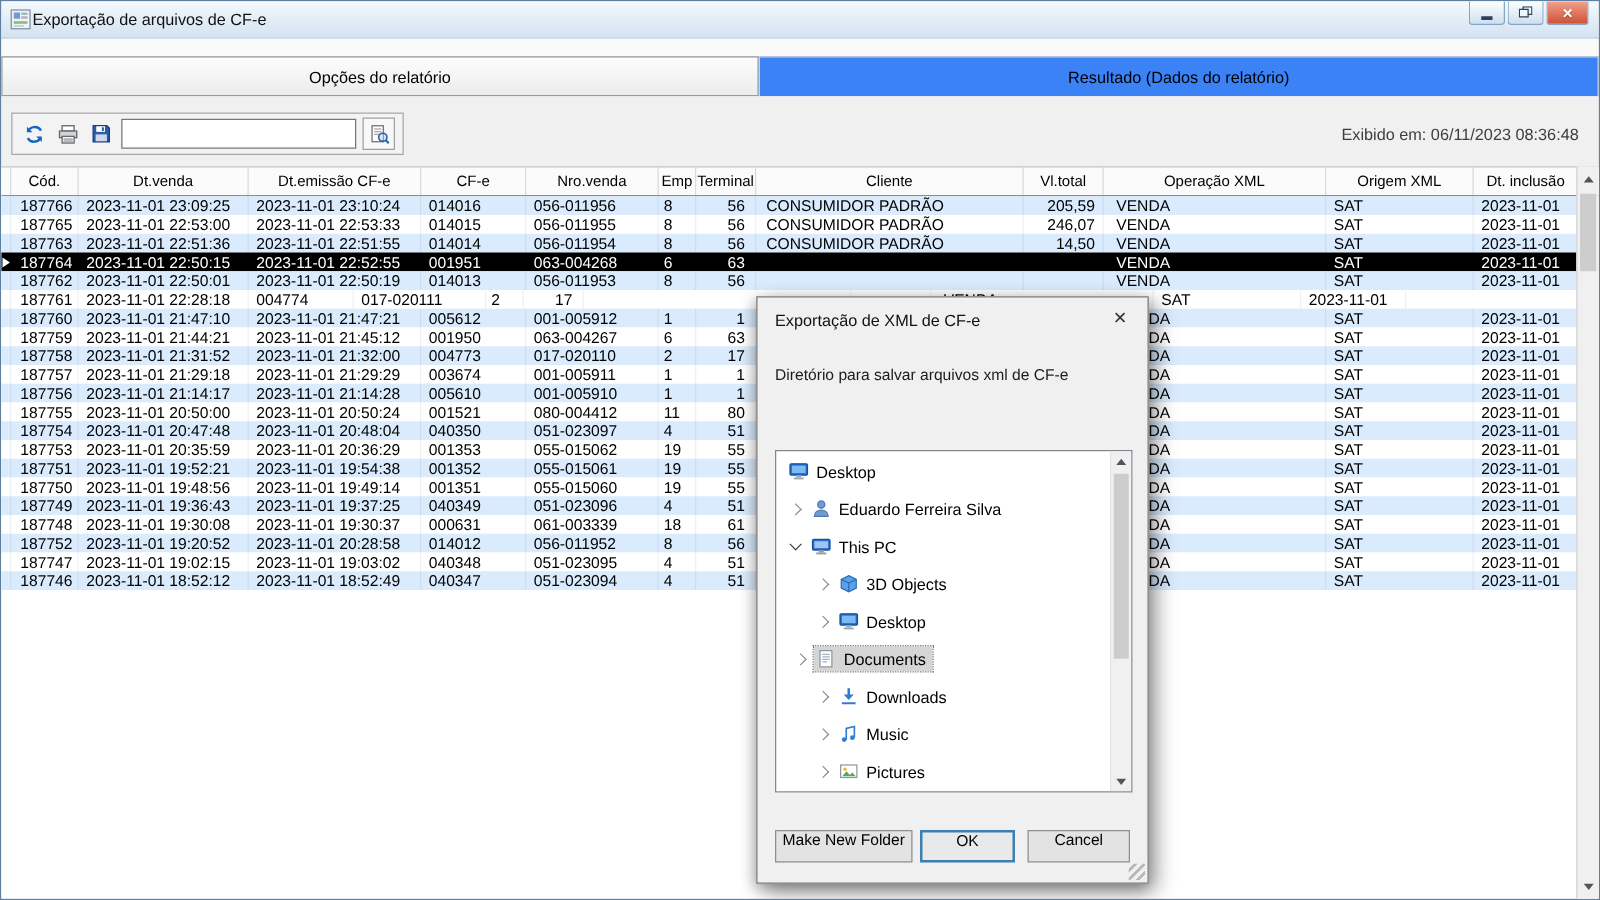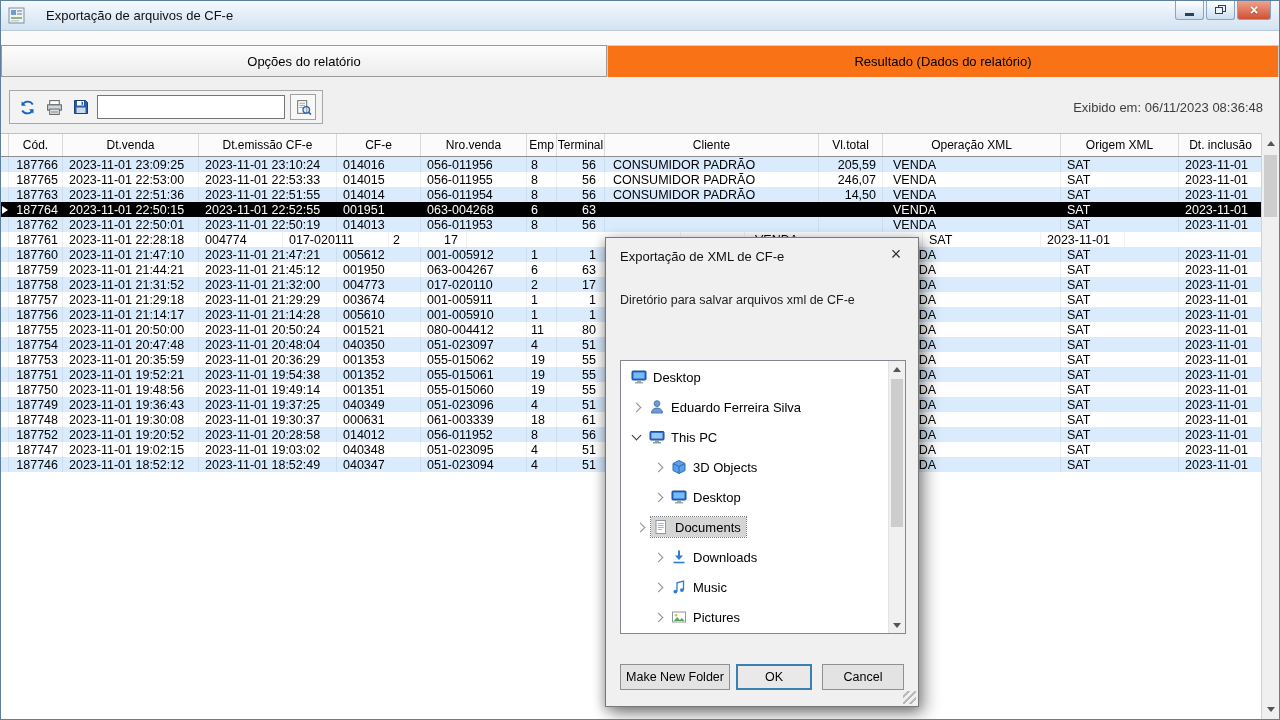--- a/index.html
+++ b/index.html
@@ -6,34 +6,34 @@
   *{box-sizing:border-box;}
   .window{
     position:relative;width:1280px;height:720px;overflow:hidden;
     font-family:"Liberation Sans",sans-serif;color:#000;
     background:#f0f0f0;border:1px solid #5f7f9e;
   }
   
   .titlebar{height:30px;background:linear-gradient(#f4f9fd,#d3e2f2);
     border-bottom:1px solid #b9cada;display:flex;align-items:center;}
   .app-icon{margin-left:7px;width:17px;height:17px;}
-  .title-text{margin-left:21px;font-size:13px;color:#111;text-align:right;}
+  .title-text{margin-left:1px;font-size:13px;color:#111;text-align:right;}
   .win-controls{margin-left:auto;margin-right:8px;display:flex;gap:2px;align-self:flex-start;}
   .win-btn{width:29px;height:19px;border:1px solid #87a4c2;border-top:none;
     border-radius:0 0 3px 3px;background:linear-gradient(#feffff,#cddff0);
     display:flex;align-items:center;justify-content:center;cursor:default;}
   .win-btn.close{width:34px;background:linear-gradient(#f0a28c,#cf5134);}
   .glyph-min{width:9px;height:3px;background:#27425c;margin-top:8px;}
   .glyph-close{color:#fff;font-size:14px;font-weight:bold;line-height:1;text-shadow:0 1px 1px rgba(0,0,0,.35);}
   
   .gap-strip{height:14px;background:#fafafa;}
   .tabstrip{height:32px;display:flex;background:#e6e6e6;}
   .tab{display:flex;align-items:center;justify-content:center;font-size:13px;}
   .tab.inactive{width:606px;background:linear-gradient(#fdfdfd,#ececec);border:1px solid #9b9b9b;}
-  .tab.active{flex:1;background:#f97316;border:1px solid #cfcfcf;border-bottom:none;}
+  .tab.active{flex:1;background:#3b82f6;border:1px solid #cfcfcf;border-bottom:none;}
   
   .toolbar{position:relative;height:56px;background:#f0f0f0;}
   .tool-group{position:absolute;left:8px;top:13px;height:34px;display:flex;align-items:center;
     gap:5px;padding:0 6px;border:1px solid #a7a7a7;background:#f3f3f3;}
   .tbtn{width:22px;height:22px;display:flex;align-items:center;justify-content:center;cursor:default;}
   .search-input{width:188px;height:24px;border:1px solid #757575;background:#fff;
     font-family:"Liberation Sans",sans-serif;font-size:13px;padding:0 4px;}
   .preview-btn{width:26px;height:26px;border:1px solid #a0a0a0;background:#f8f8f8;
     display:flex;align-items:center;justify-content:center;}
   .exhibited{position:absolute;right:16px;top:23px;font-size:13px;color:#3d3d3d;}
@@ -90,21 +90,21 @@
   .item-inner{display:flex;align-items:center;gap:6px;padding:2px 5px 2px 2px;}
   .item-inner.selected{background:#d5d5d5;outline:1px dotted #7c7c7c;}
   .ticon{width:16px;height:16px;flex:none;display:flex;}
   .tree-scroll{position:absolute;right:0;top:0;width:17px;height:100%;background:#f0f0f0;
     border-left:1px solid #e3e3e3;}
   .tree-scroll .scroll-btn{width:16px;height:16px;}
   .tree-scroll .up{top:0;} .tree-scroll .down{bottom:0;}
   .tthumb{position:absolute;left:2px;top:18px;width:12px;height:148px;background:#cdcdcd;}
   .dialog-buttons{position:absolute;left:14px;right:14px;top:426px;height:26px;}
   .btn{position:absolute;height:26px;background:#e3e3e3;border:1px solid #8f8f8f;
-    font-size:12.5px;display:flex;align-items:center;justify-content:center;cursor:default;}
+    font-size:12.5px;display:flex;justify-content:center;cursor:default;}
   .btn-mnf{left:0;width:110px;}
   .btn-ok{right:92px;width:76px;border:2px solid #3c7fb1;background:#e9e9e9;}
   .btn-cancel{right:0;width:82px;}
   .grip{position:absolute;right:2px;bottom:2px;width:13px;height:13px;
     background:repeating-linear-gradient(135deg,transparent 0 3px,#b9b9b9 3px 5px);}
 </style>
 </head>
 <body>
 
 <div class="window">

